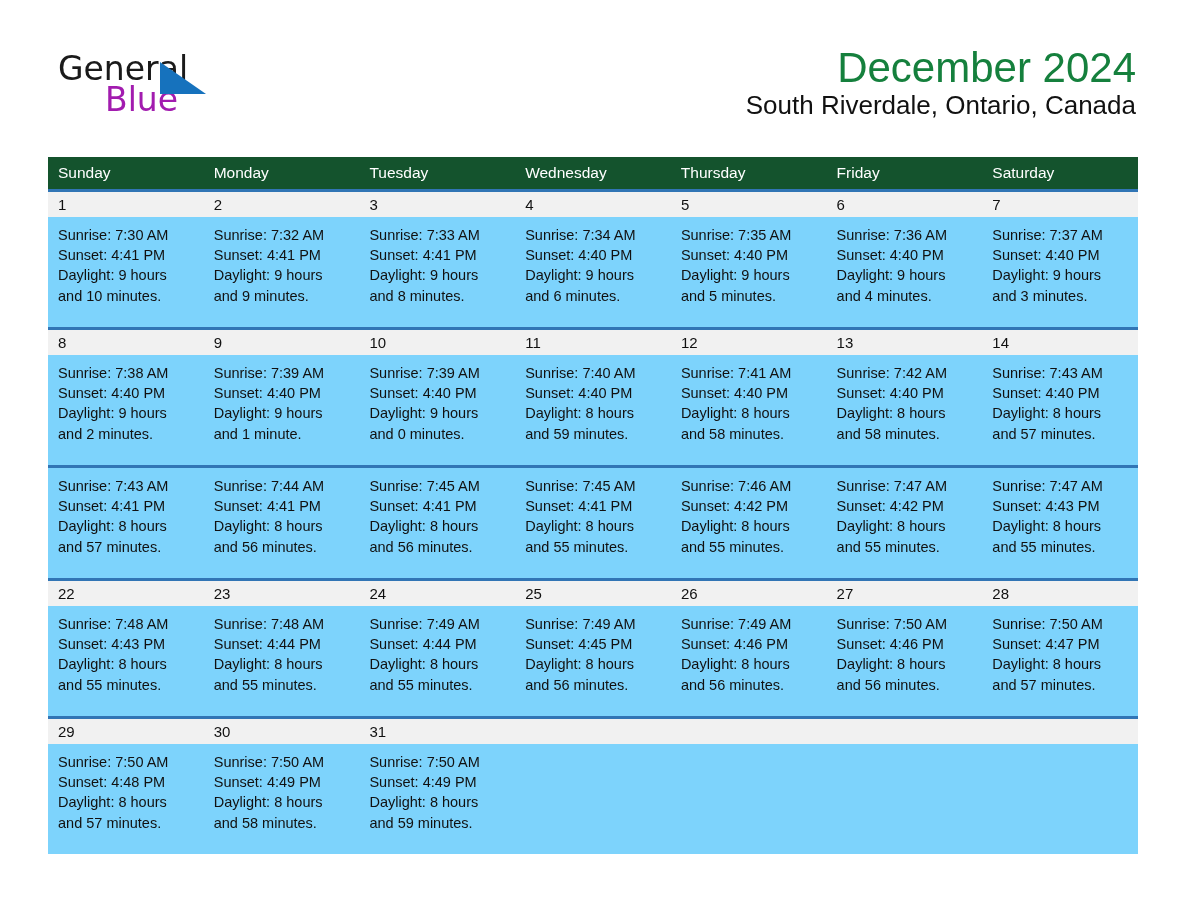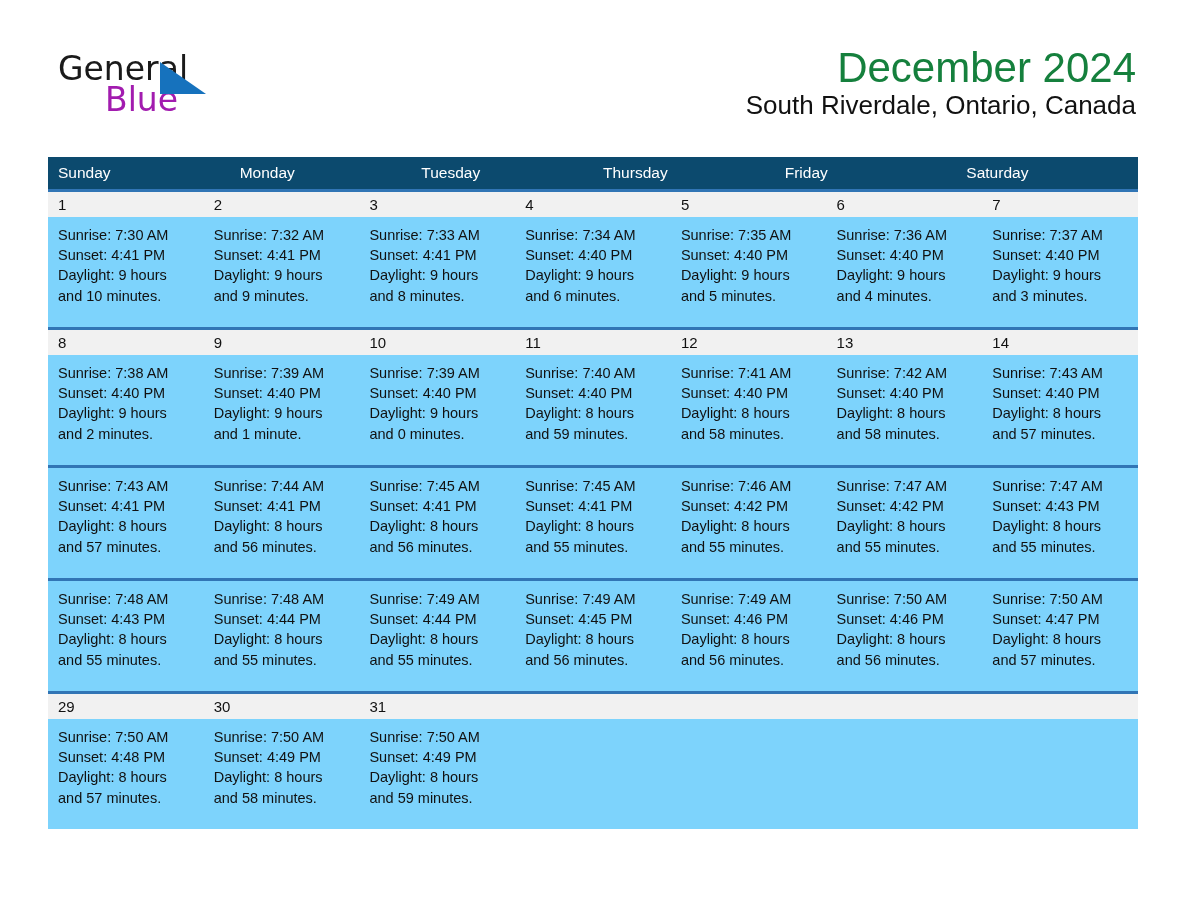--- a/index.html
+++ b/index.html
@@ -90,22 +90,23 @@
   .calendar {
     position: absolute;
     left: 48px;
     top: 157px;
     width: 1090px;
   }
 
   .cal-head {
     display: flex;
     width: 100%;
-    background: #0c4a6e;
+    background: #14532d;
     height: 32px;
+    justify-content: center;
   }
   .cal-head .dow {
     flex: 1 1 0;
     min-width: 0;
     color: #ffffff;
     font-size: 15.5px;
     line-height: 32px;
     padding-left: 10px;
     box-sizing: border-box;
     white-space: nowrap;
@@ -183,20 +184,21 @@
     </div>
 
   </div>
 
   <div class="calendar">
 
     <div class="cal-head">
       <div class="dow">Sunday</div>
       <div class="dow">Monday</div>
       <div class="dow">Tuesday</div>
+      <div class="dow">Wednesday</div>
       <div class="dow">Thursday</div>
       <div class="dow">Friday</div>
       <div class="dow">Saturday</div>
     </div>
 
     <div class="week">
       <div class="week-numbers">
         <div class="num">1</div>
         <div class="num">2</div>
         <div class="num">3</div>
@@ -348,20 +350,29 @@
         <div class="cell">
           <div class="line">Sunrise: 7:47 AM</div>
           <div class="line">Sunset: 4:43 PM</div>
           <div class="wrapline">Daylight: 8 hours</div>
           <div class="wrapline">and 55 minutes.</div>
         </div>
       </div>
     </div>
 
     <div class="week">
+      <div class="week-numbers">
+        <div class="num">22</div>
+        <div class="num">23</div>
+        <div class="num">24</div>
+        <div class="num">25</div>
+        <div class="num">26</div>
+        <div class="num">27</div>
+        <div class="num">28</div>
+      </div>
       <div class="week-body">
         <div class="cell">
           <div class="line">Sunrise: 7:48 AM</div>
           <div class="line">Sunset: 4:43 PM</div>
           <div class="wrapline">Daylight: 8 hours</div>
           <div class="wrapline">and 55 minutes.</div>
         </div>
         <div class="cell">
           <div class="line">Sunrise: 7:48 AM</div>
           <div class="line">Sunset: 4:44 PM</div>

